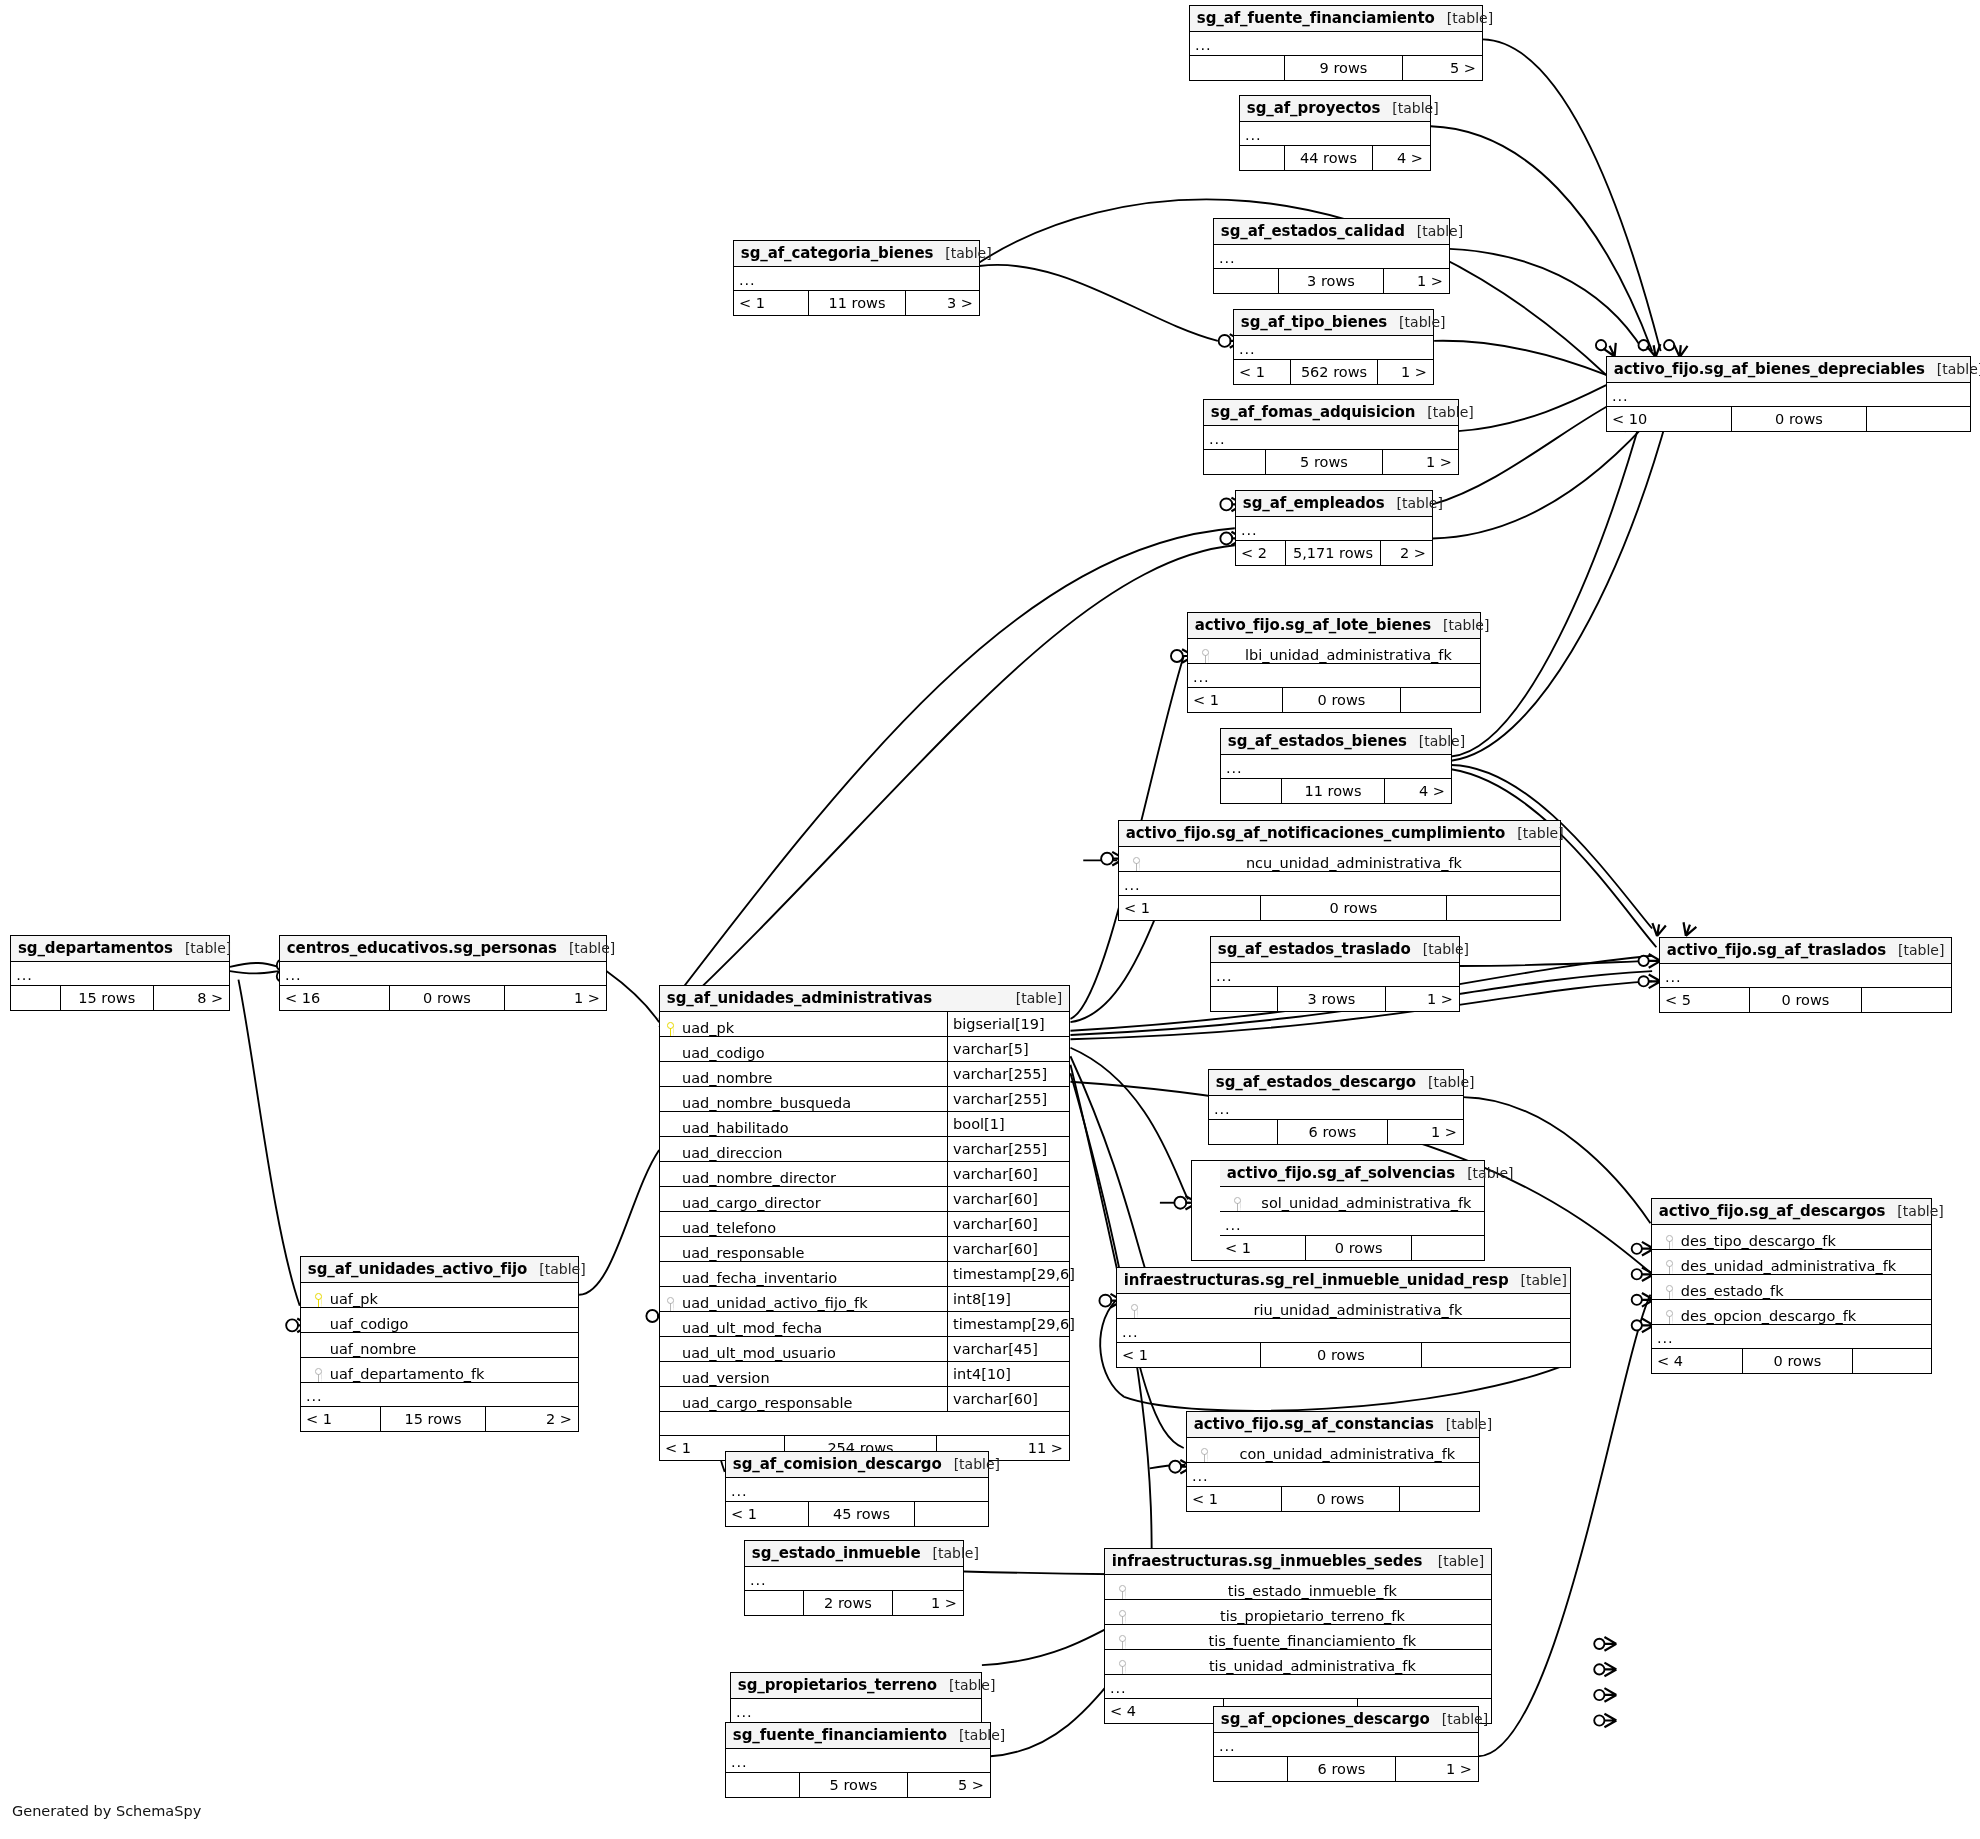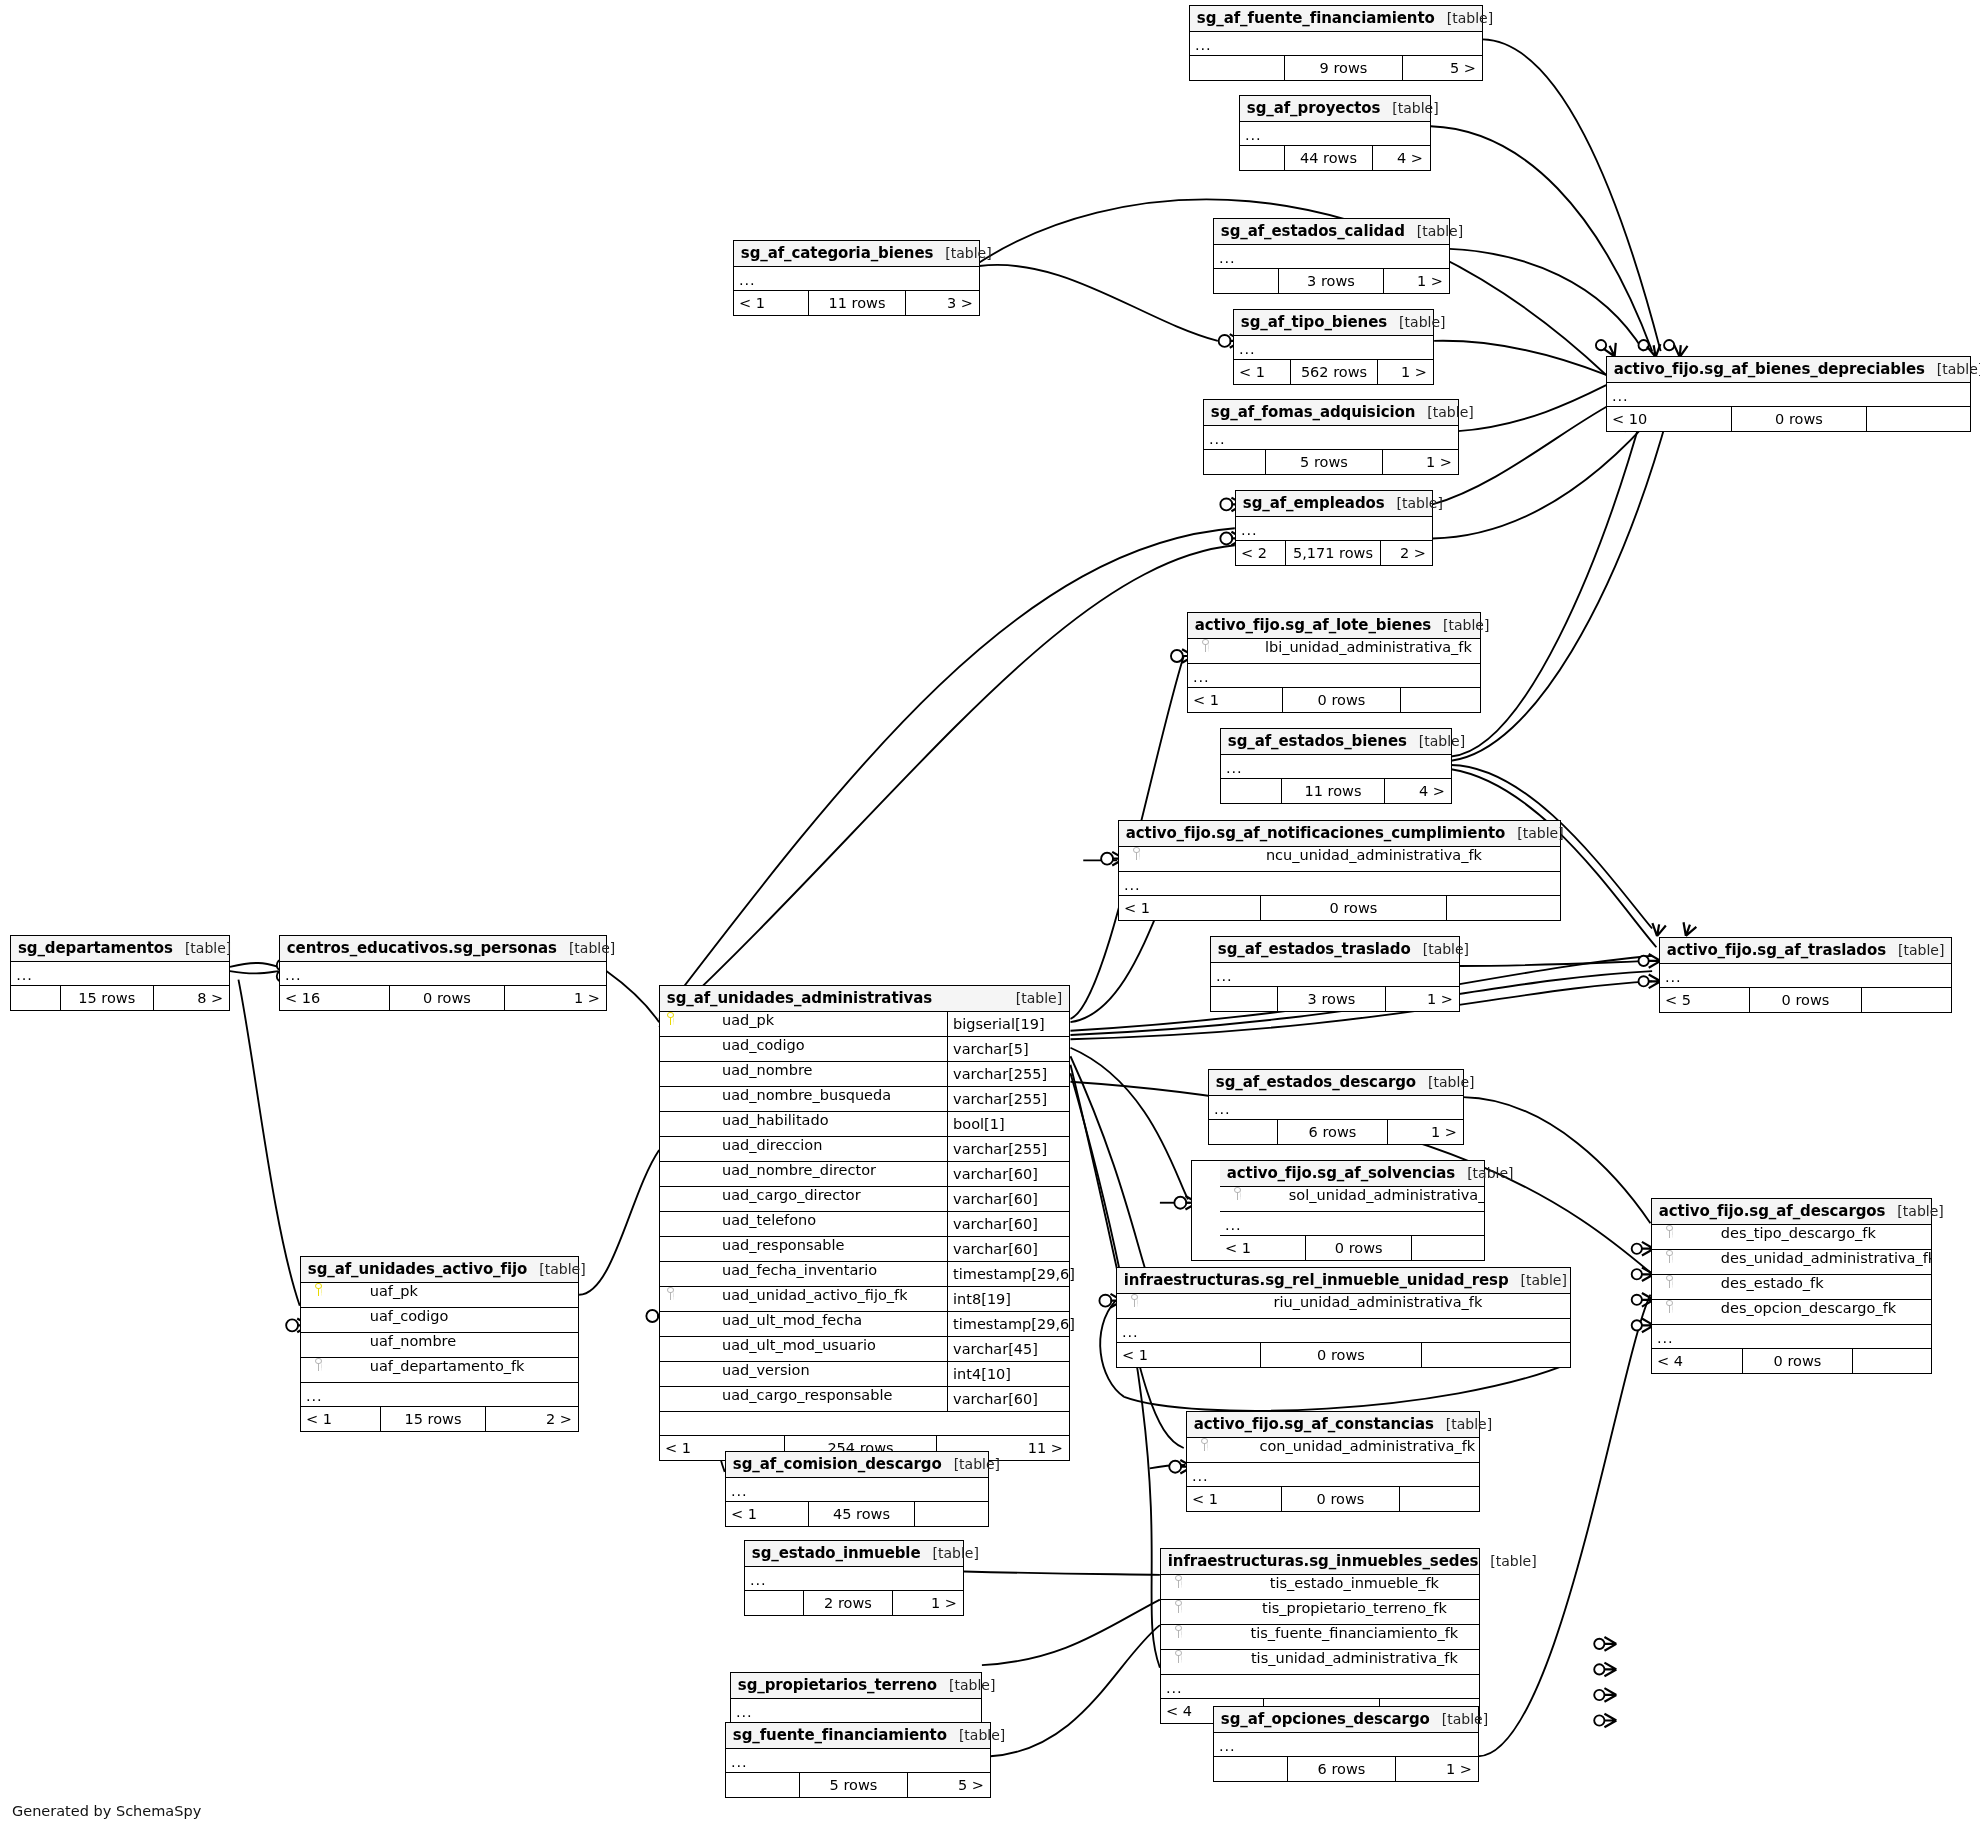--- a/index.html
+++ b/index.html
@@ -54,25 +54,24 @@
     font-size: 14px;
     color: #222222;
     padding-left: 12px;
     white-space: nowrap;
   }
   .tbl .col {
     height: 25px;
     box-sizing: border-box;
     border-bottom: 0.9px solid #000000;
     display: flex;
-    align-items: flex-start;
+    align-items: flex-end;
     padding-left: 6.8px;
     white-space: nowrap;
     font-size: 14.5px;
-    gap: 40px;
   }
   .tbl .col.typed {
     padding-left: 0;
     justify-content: flex-start;
   }
   .tbl .col .keycell {
     width: 22px;
     flex: 0 0 22px;
     display: flex;
     align-items: center;
@@ -756,21 +755,21 @@
         <span class="tname">sg_estado_inmueble</span>
         <span class="ttag">[table]</span>
       </div>
       <div class="ellipsis">...</div>
       <div class="ftr">
         <span class="f1" style="width:58px"></span>
         <span class="f2" style="width:90px">2 rows</span>
         <span class="f3" style="width:70px">1 &gt;</span>
       </div>
     </div>
-    <div class="tbl" style="left: 1160px; top: 1548px; width: 320px;">
+    <div class="tbl" style="left: 1104px; top: 1548px; width: 388px;">
       <div class="hdr">
         <span class="tname">infraestructuras.sg_inmuebles_sedes</span>
         <span class="ttag">[table]</span>
       </div>
       <div class="col center">
         <span class="keycell">
           <span class="keyicon key-fk"></span>
         </span>
         <span class="cname">tis_estado_inmueble_fk</span>
       </div>

